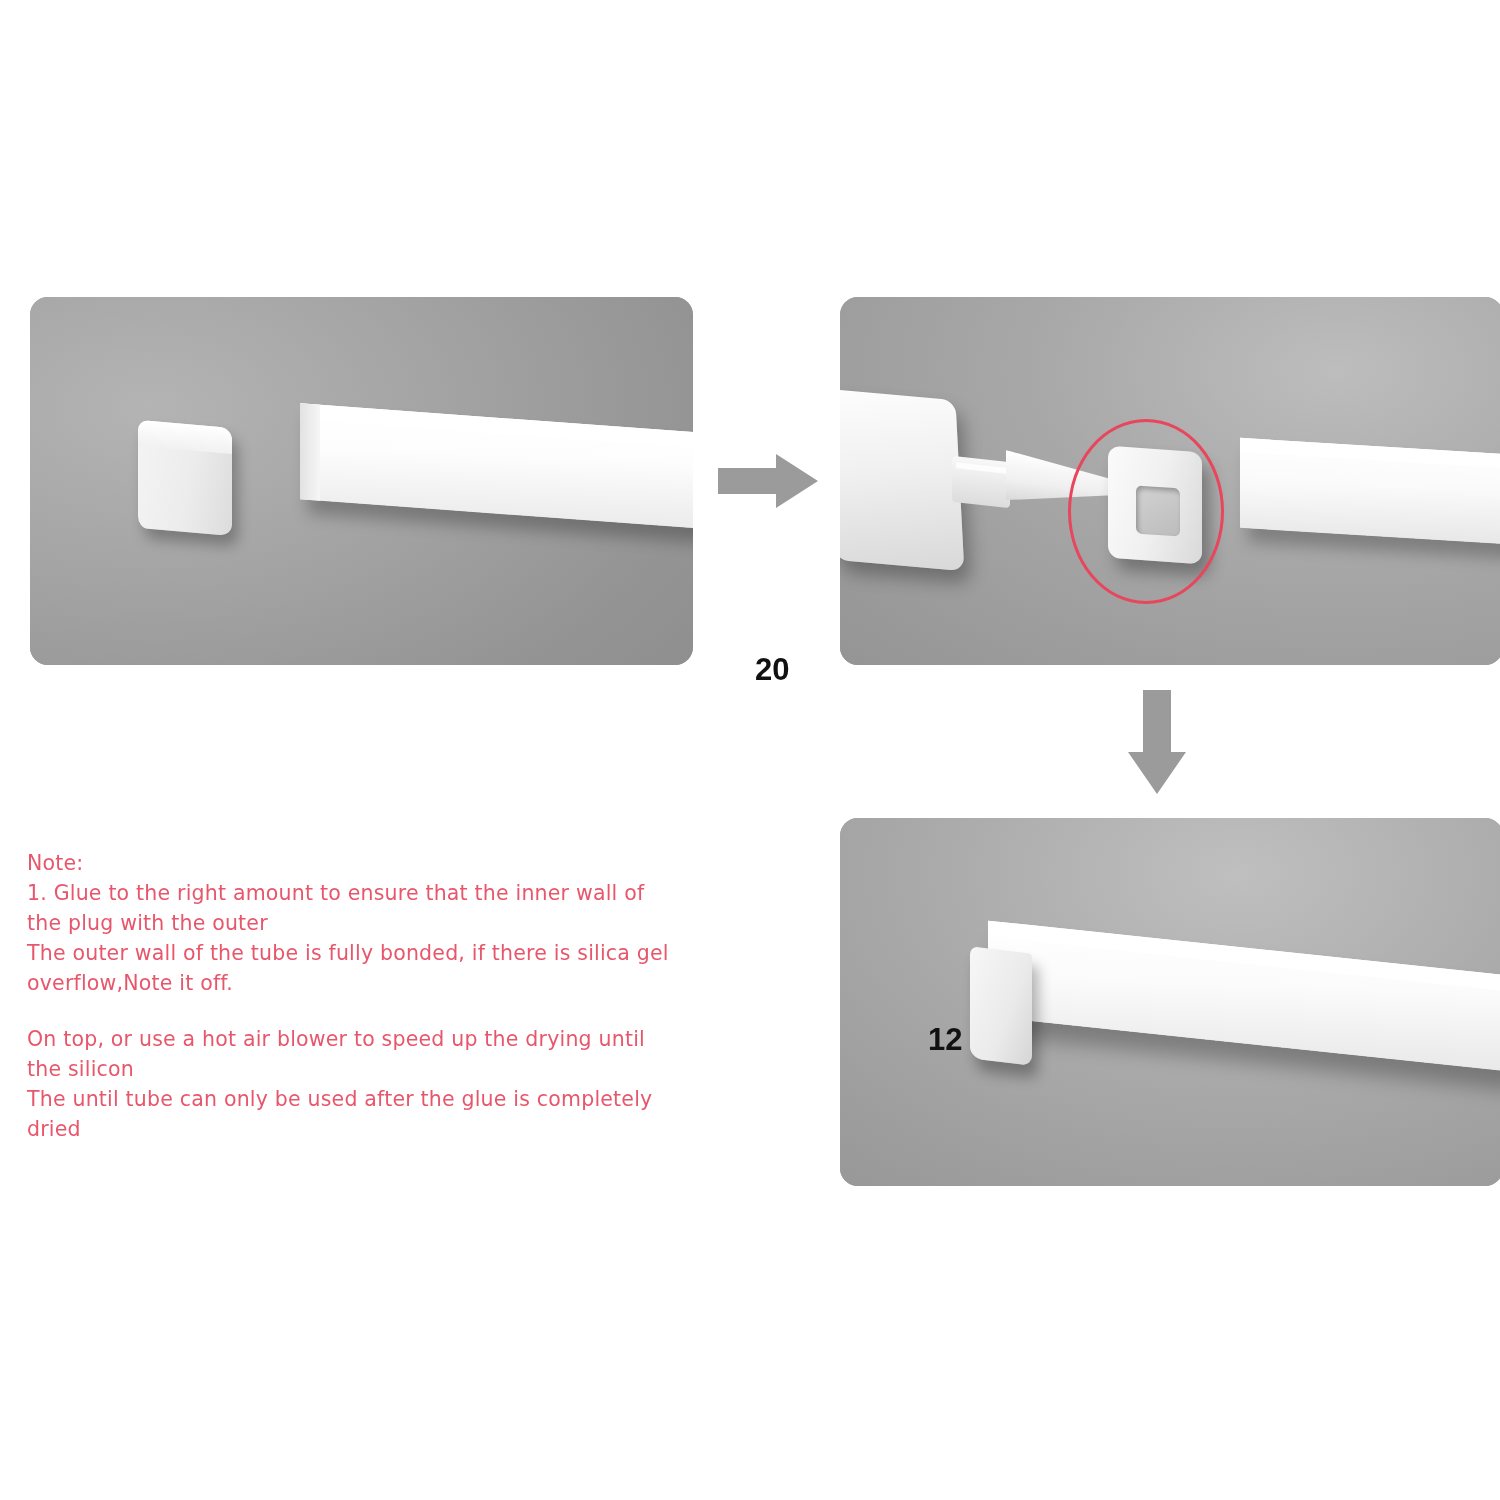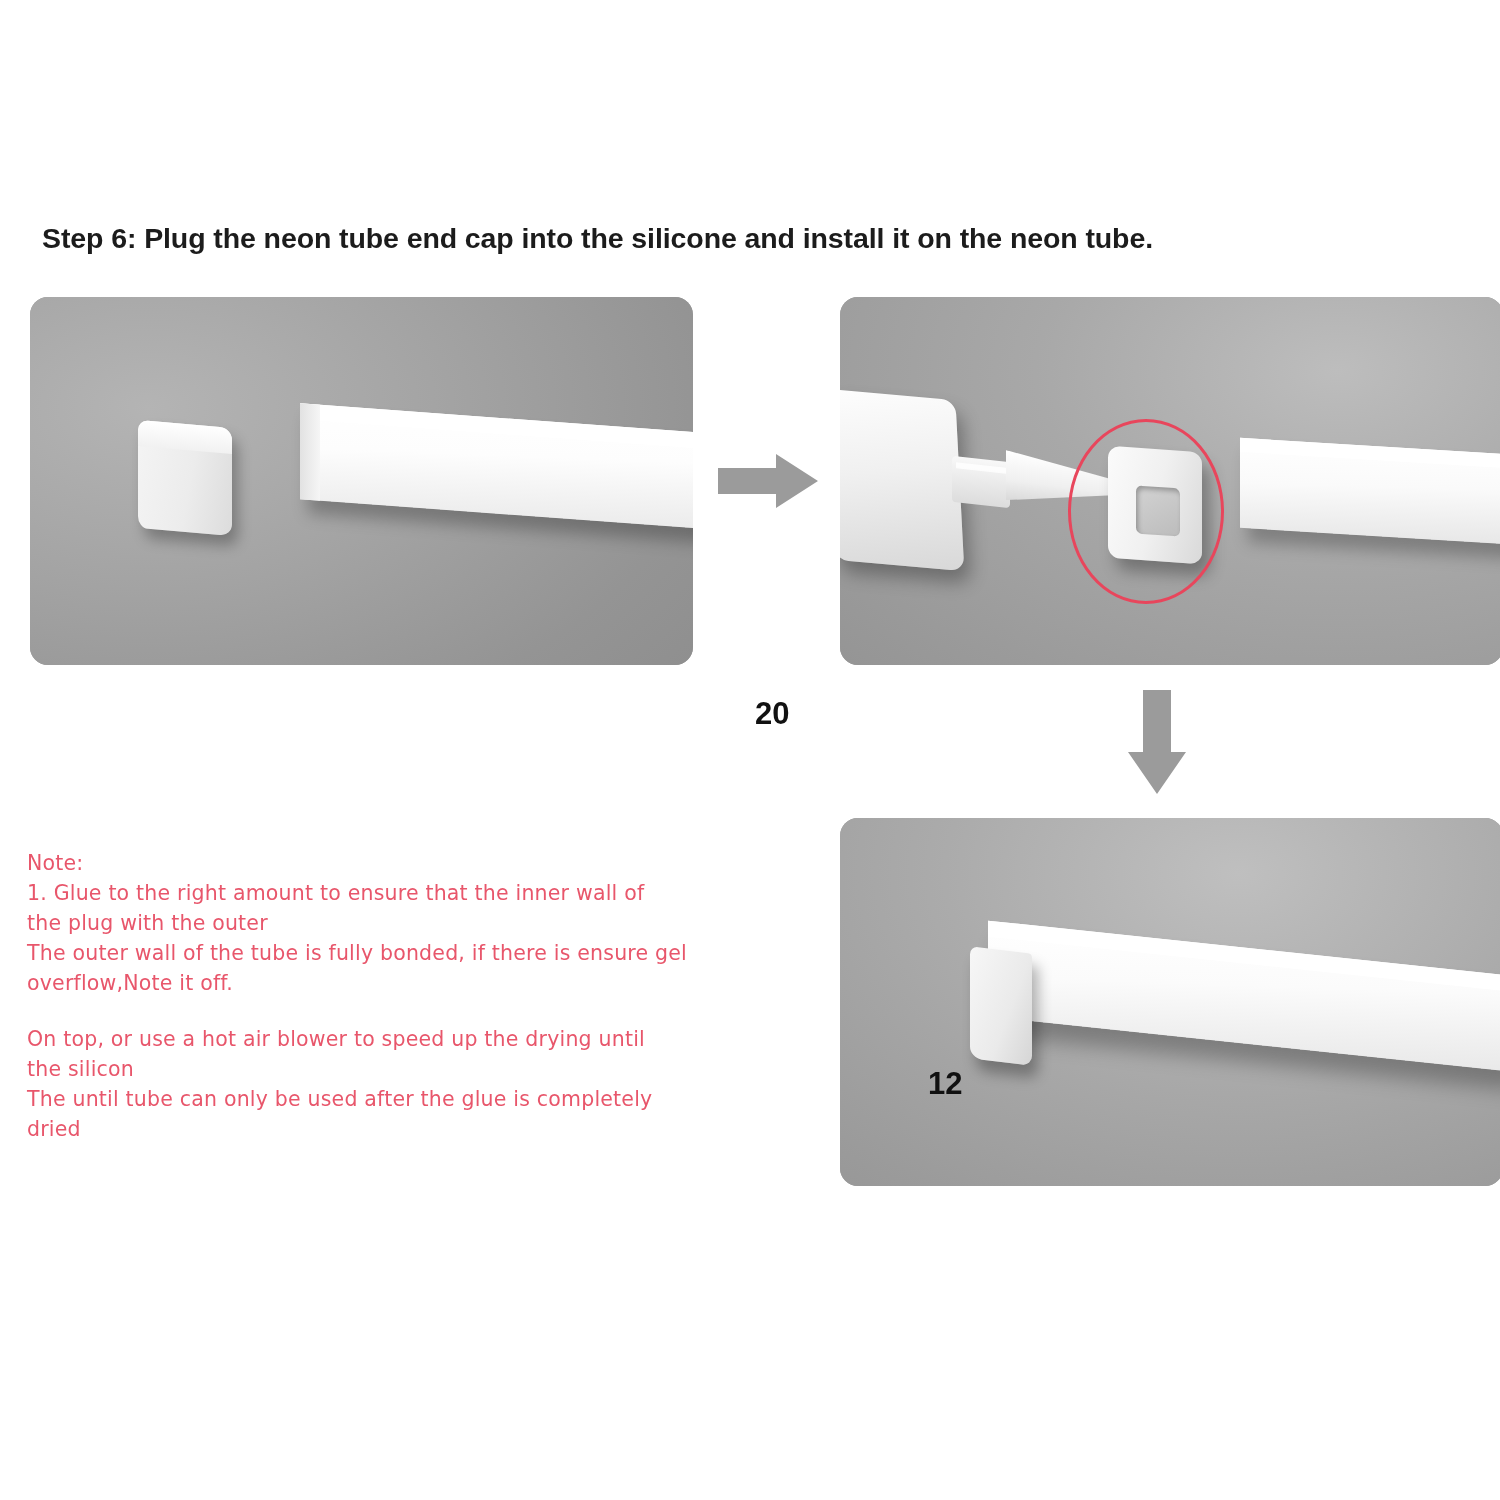--- a/index.html
+++ b/index.html
@@ -252,21 +252,20 @@
     width: 62px;
     height: 104px;
   }
 
   
   .num-label {
     position: absolute;
     font-size: 31px;
     font-weight: bold;
     color: #111111;
-    margin-top: 44px;
   }
   #label-20 { left: 755px; top: 652px; }
   #label-12 { left: 928px; top: 1022px; }
 
   
   .note {
     position: absolute;
     left: 27px;
     top: 848px;
     width: 716px;
@@ -277,21 +276,20 @@
     letter-spacing: 0.2px;
   }
   .note p { margin: 0; }
   .note .gap { height: 26px; }
 </style>
 </head>
 <body>
 
 <div id="stage">
 
-  <div class="title">Step 6: Plug the neon tube end cap into the silicone and install it on the neon tube.</div>
 
   <div class="photo" id="panel-1">
     <div class="bg"></div>
     <div class="cap"></div>
     <div class="tube1"></div>
   </div>
 
   <div class="arrow-right">
     <svg viewBox="0 0 100 58" width="100" height="58" aria-hidden="true">
       <polygon points="0,16 58,16 58,2 100,29 58,56 58,42 0,42" fill="#9b9b9b"></polygon>
@@ -322,21 +320,21 @@
     <div class="tube3"></div>
     <div class="cap3"></div>
   </div>
 
   <div class="num-label" id="label-12">12</div>
 
   <div class="note">
     <p>Note:</p>
     <p>1. Glue to the right amount to ensure that the inner wall of</p>
     <p>the plug with the outer</p>
-    <p>The outer wall of the tube is fully bonded, if there is ensure gel</p>
+    <p>The outer wall of the tube is fully bonded, if there is silica gel</p>
     <p>overflow,Note it off.</p>
     <div class="gap"></div>
     <p>On top, or use a hot air blower to speed up the drying until</p>
     <p>the silicon</p>
     <p>The until tube can only be used after the glue is completely</p>
     <p>dried</p>
   </div>
 
 </div>
 

